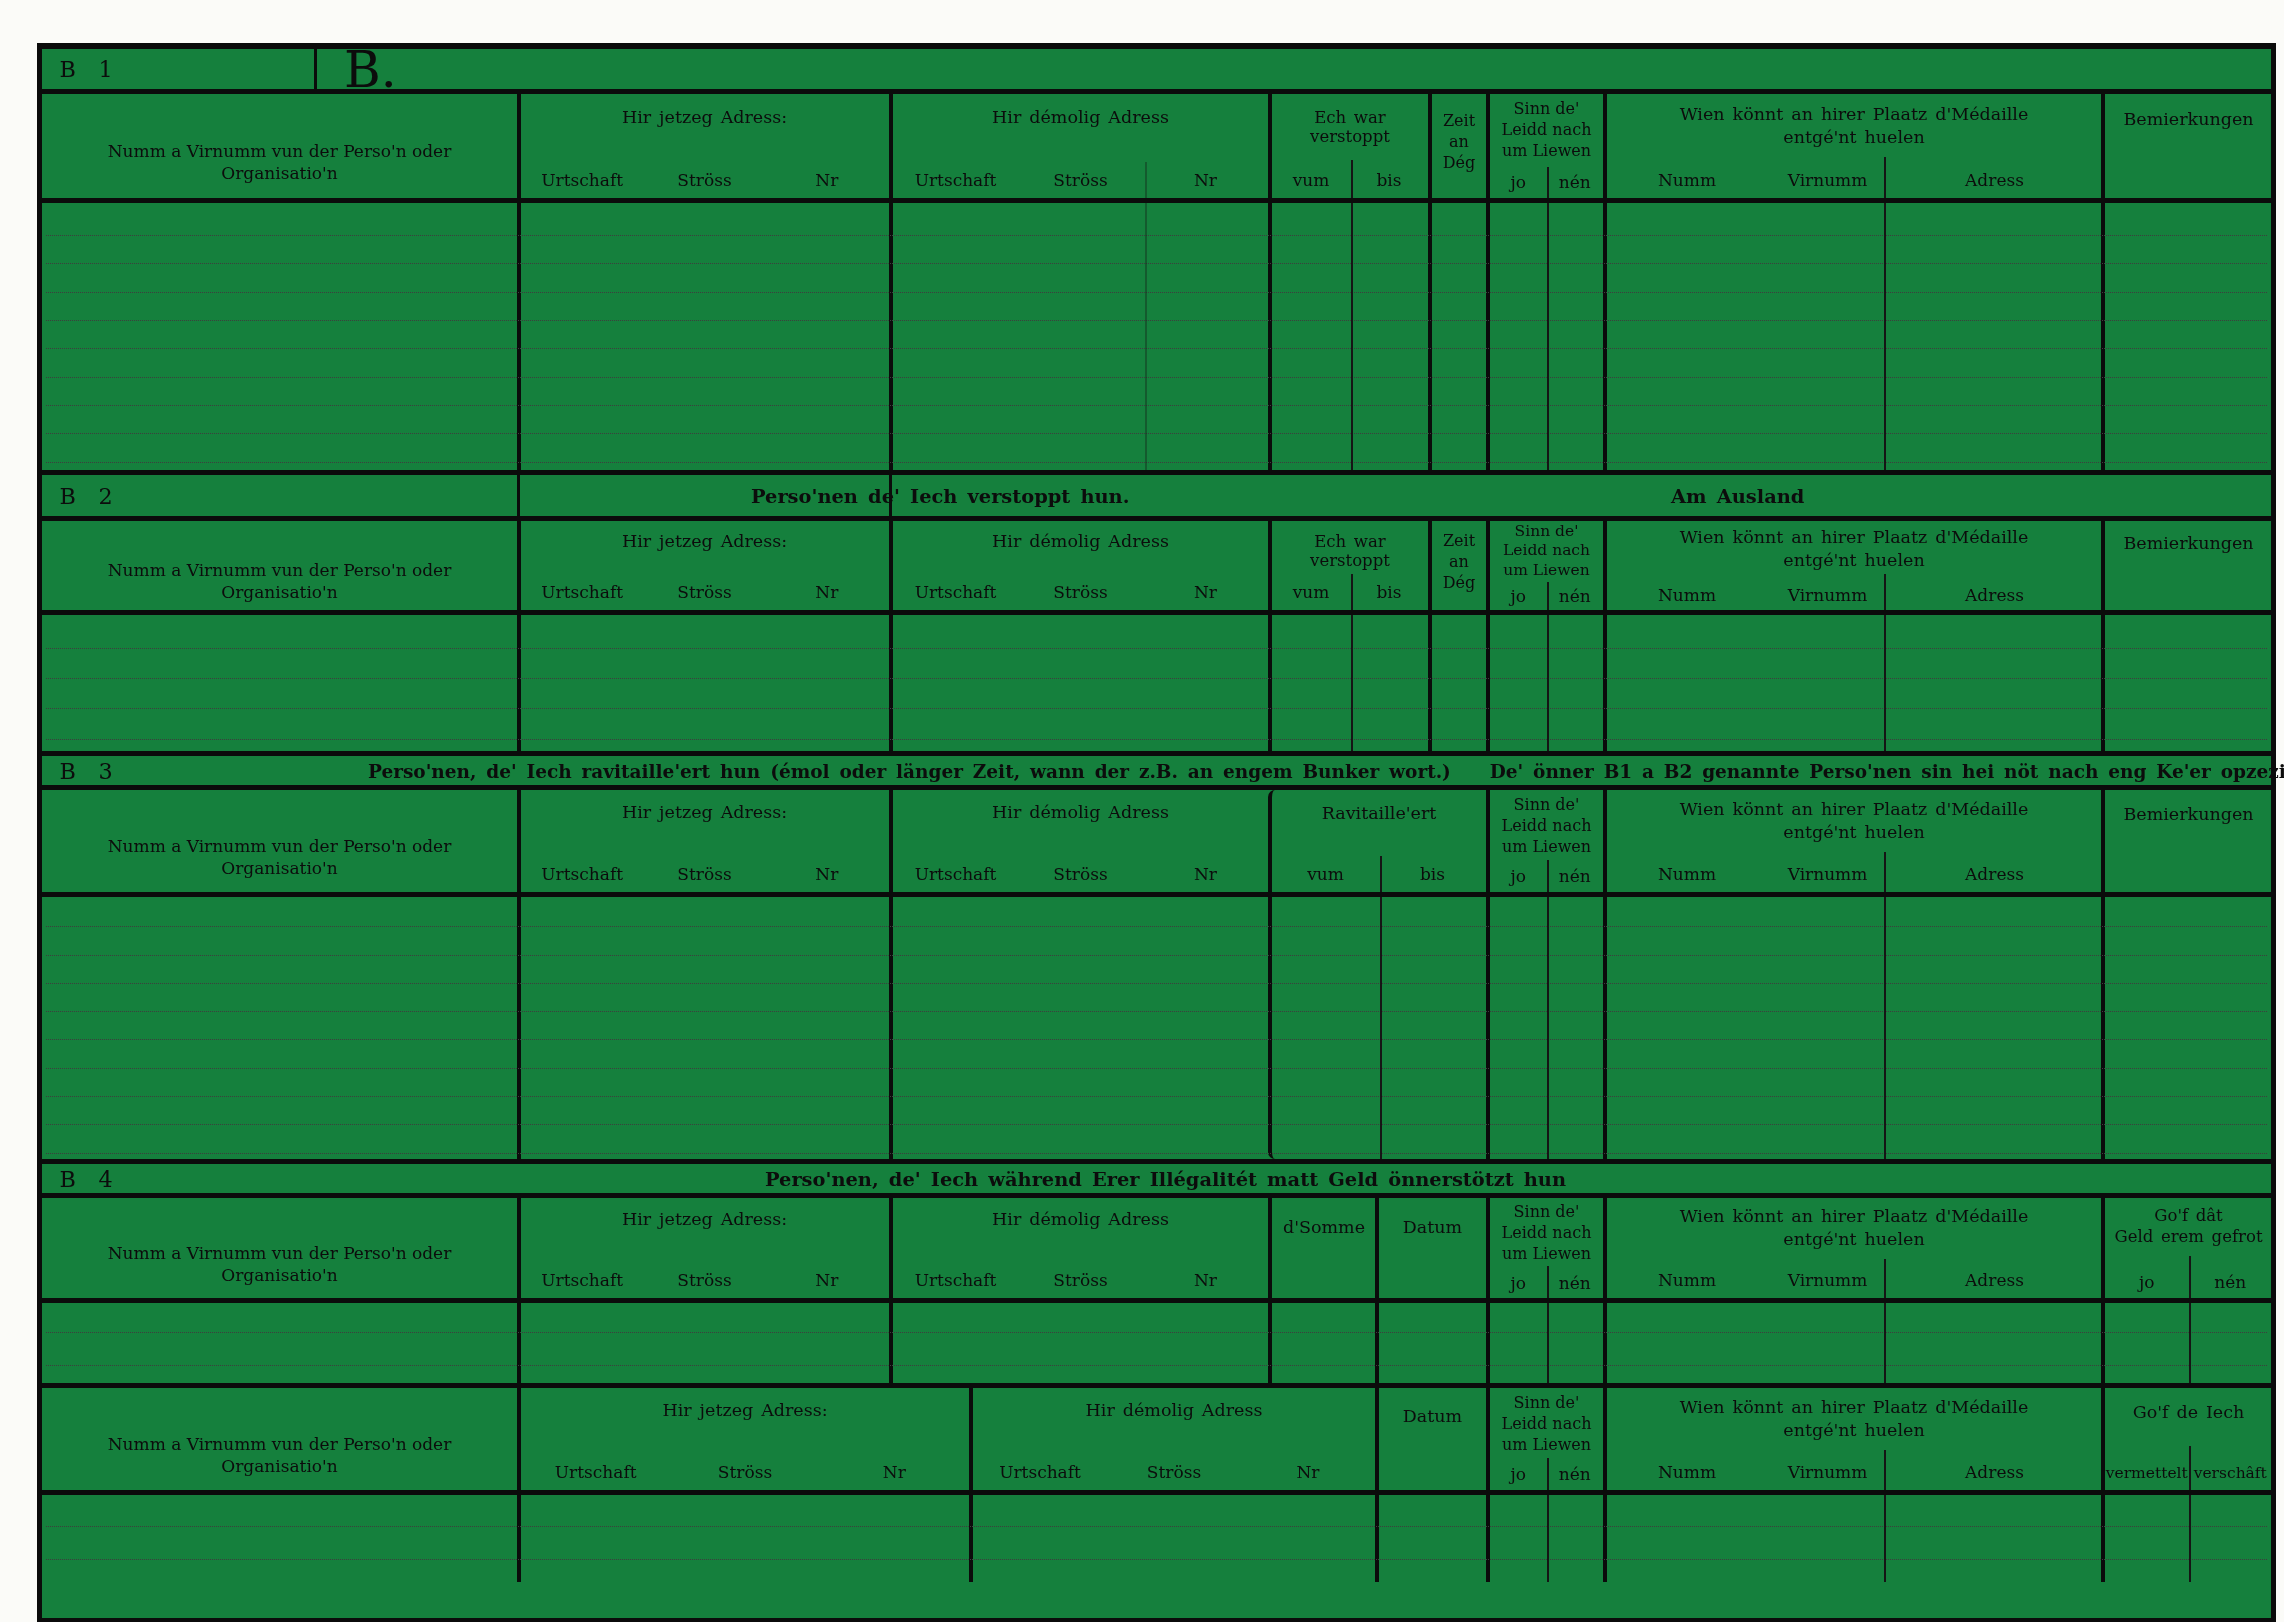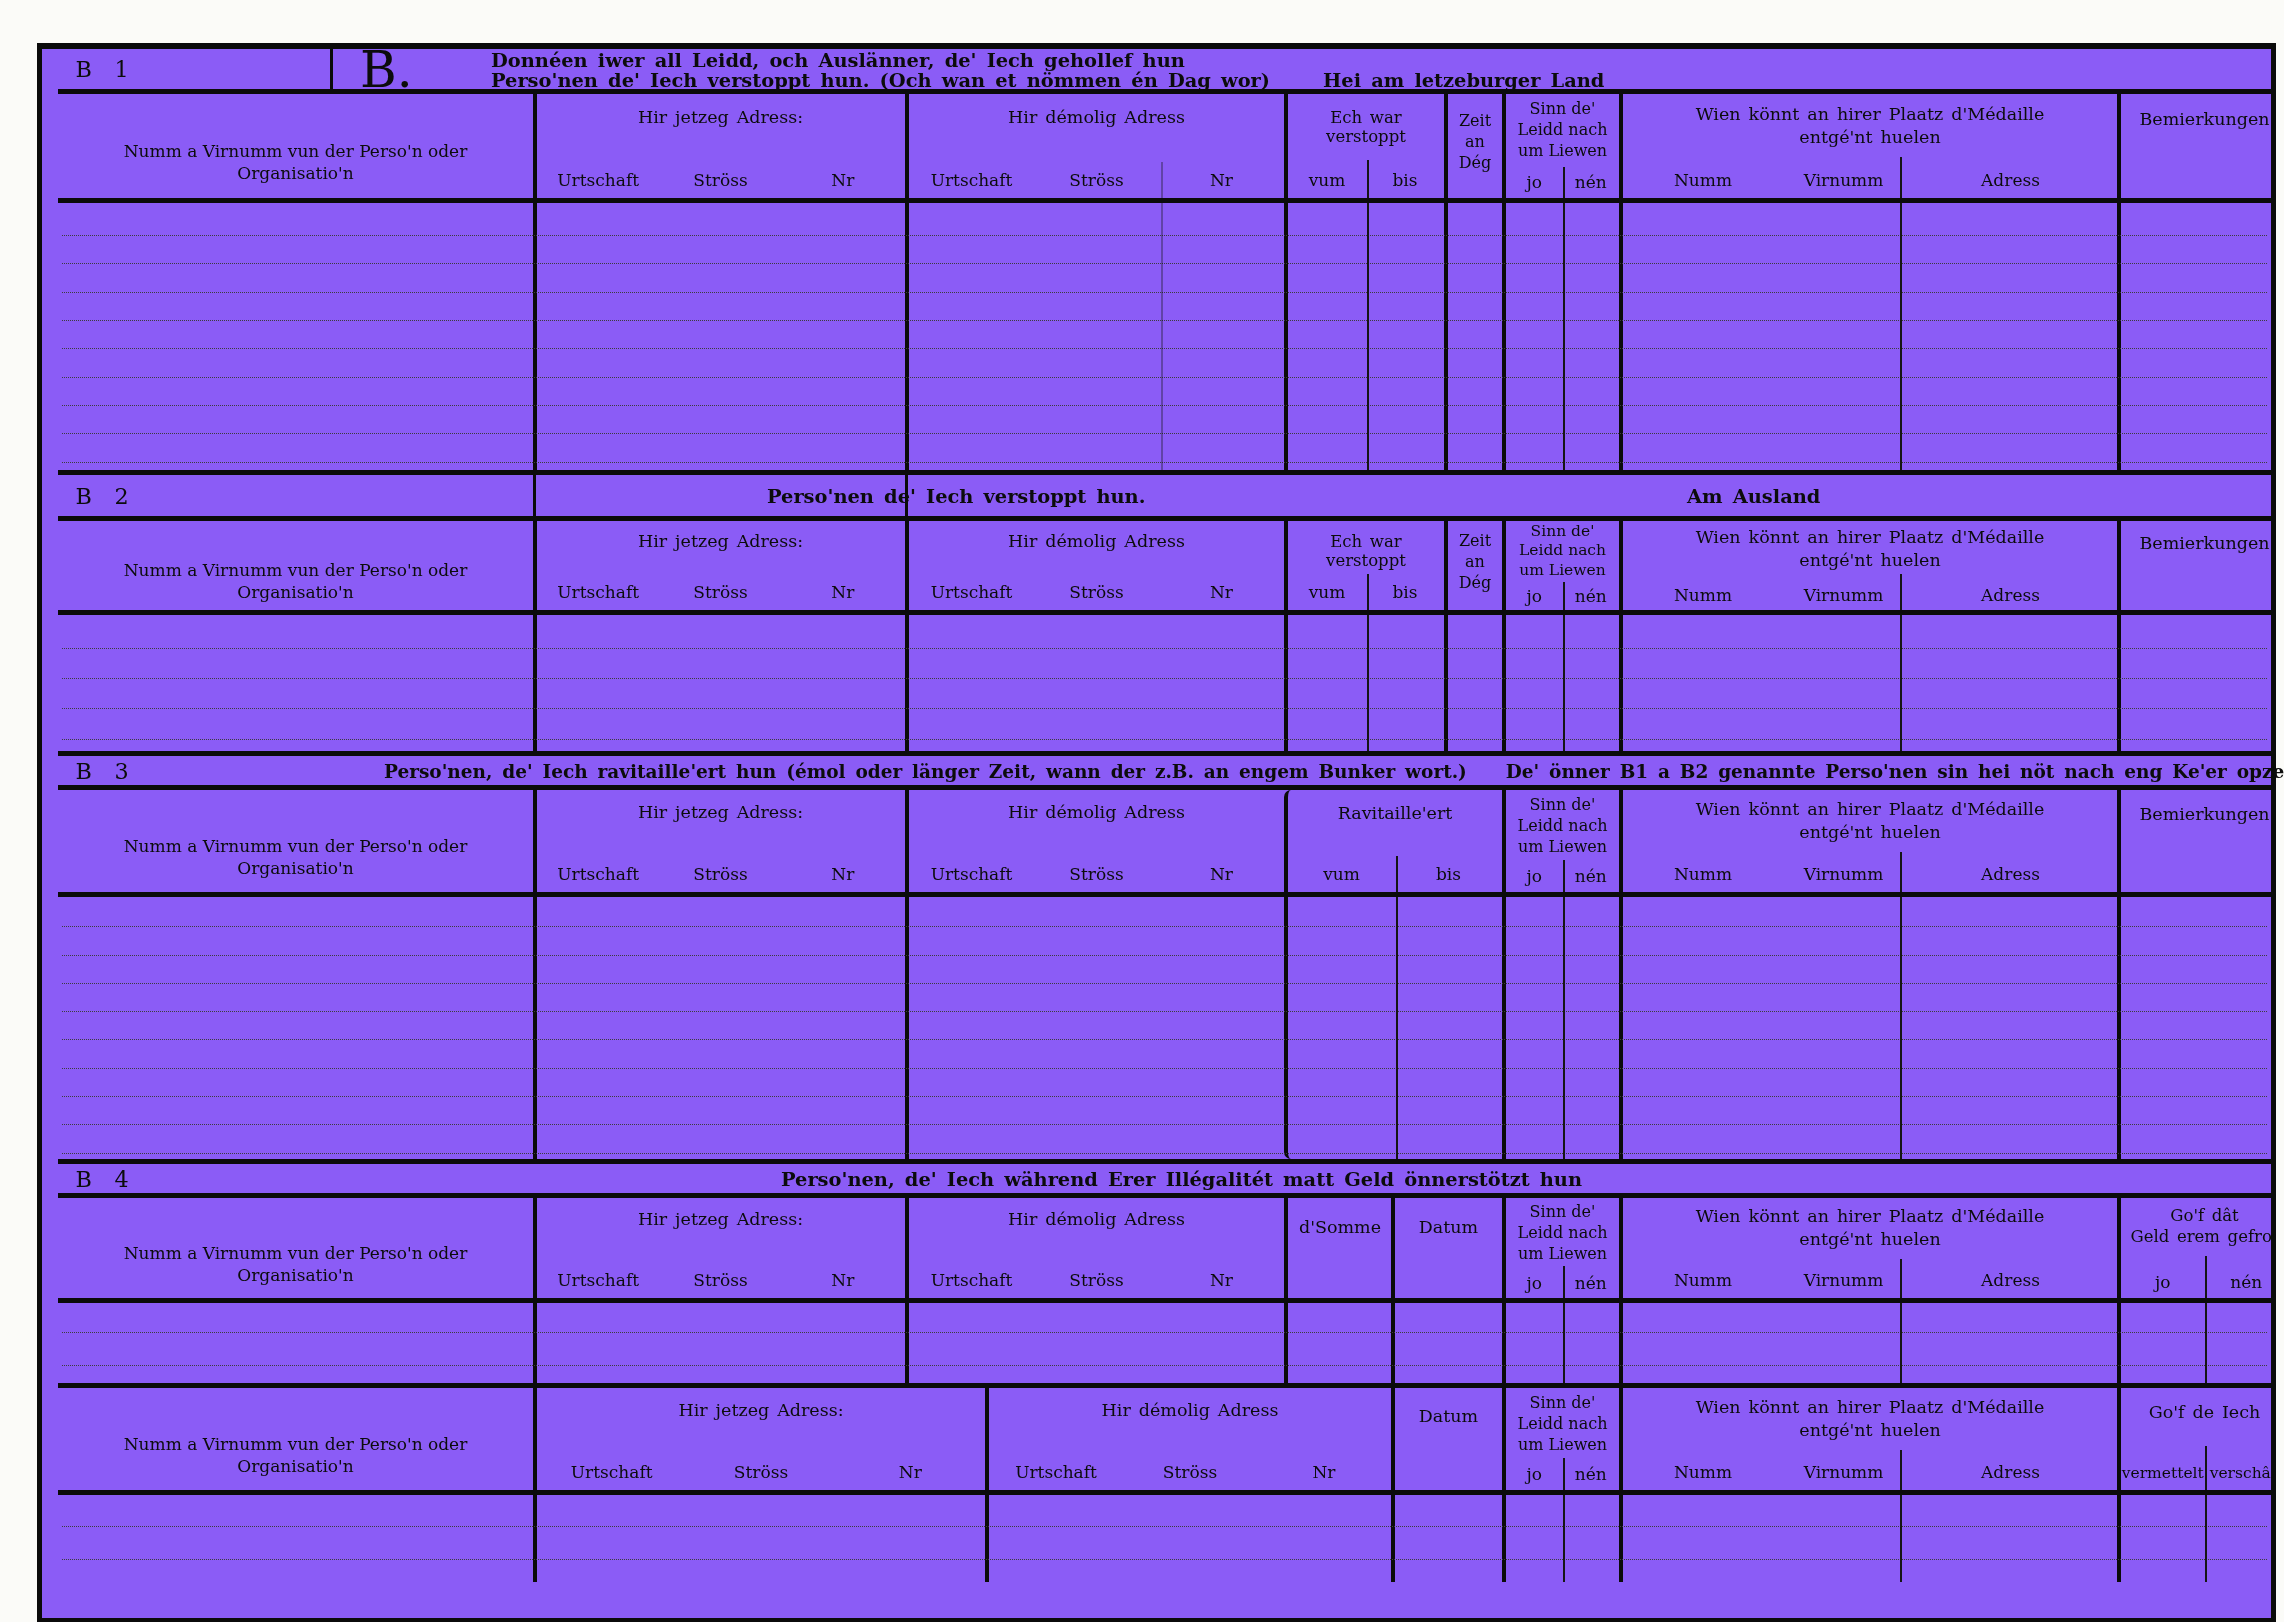--- a/index.html
+++ b/index.html
@@ -4,22 +4,21 @@
 <style>
   html,body{margin:0;padding:0;}
   body{
     width:2284px;height:1622px;overflow:hidden;
     background:#fbfbf8;color:#0c0c0c;
     font-family:"DejaVu Serif", serif;
   }
   .frame{
     position:absolute;left:37px;top:43px;width:2239px;height:1580px;
     box-sizing:border-box;border:5.3px solid #0b0b0b;border-top-width:6.8px;
-    background:#8b5cf6;
-    padding-left:16px;
+    background:#15803d;
   }
   .title-row{position:relative;box-sizing:border-box;border-bottom:5.3px solid #0b0b0b;}
   .grid{position:relative;box-sizing:border-box;border-bottom:5.3px solid #0b0b0b;overflow:hidden;}
   .grid.last{border-bottom:none;}
   .sec-id{position:absolute;left:17.5px;top:50%;transform:translateY(-50%);font-size:22.3px;letter-spacing:7.8px;white-space:nowrap;}
   .big-letter{position:absolute;left:302px;top:-2.9px;font-size:50px;font-weight:400;line-height:49px;}
   .tline{position:absolute;top:0;bottom:0;width:3.4px;background:#0b0b0b;}
   .title-text{font-weight:700;font-size:19.4px;word-spacing:3.4px;white-space:nowrap;}
   .cell{position:absolute;top:0;bottom:0;box-sizing:border-box;border-left:4.4px solid #0b0b0b;}
   .cell.first{border-left:none;}
@@ -39,26 +38,20 @@
 </head>
 <body>
 
 <div class="frame">
 
   <div>
     <div class="title-row" style="height:45px;">
       <span class="sec-id">B 1</span>
       <div class="tline" style="left:272px;"></div>
       <span class="big-letter">B.</span>
-      <div class="b1-titles">
-        <div>Donnéen iwer all Leidd, och Auslänner, de' Iech gehollef hun</div>
-        <div>
-          <span>Perso'nen de' Iech verstoppt hun. (Och wan et nömmen én Dag wor)</span><span class="suffix">Hei am letzeburger Land</span>
-        </div>
-      </div>
     </div>
     <div class="grid" style="height:381px;">
       <div class="hsep" style="top:104px;"></div>
 
       <div class="cell first" style="left:0;width:475px;">
         <div class="head" style="height:104px;">
           <div class="vcenter" style="font-size:17px;">Numm a Virnumm vun der Perso'n oder Organisatio'n</div>
         </div>
       </div>
 

